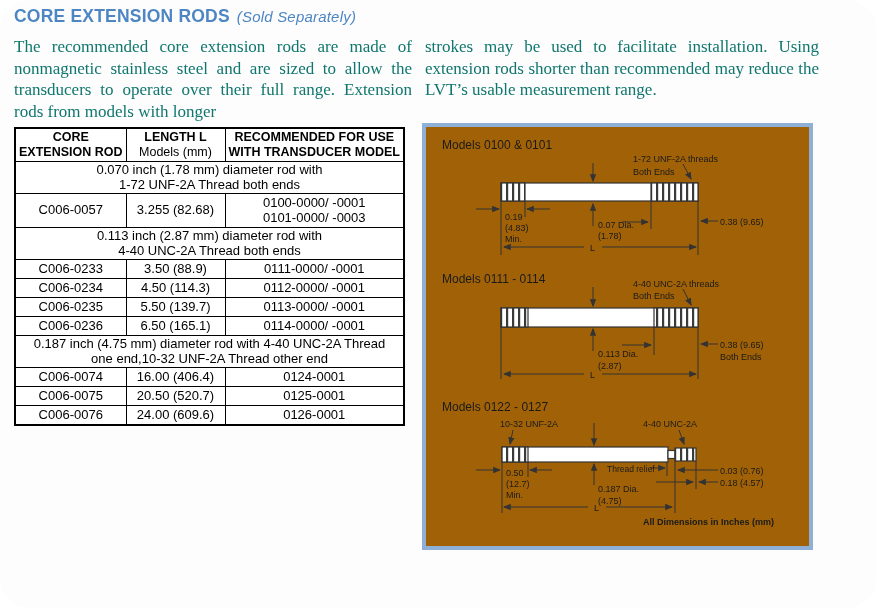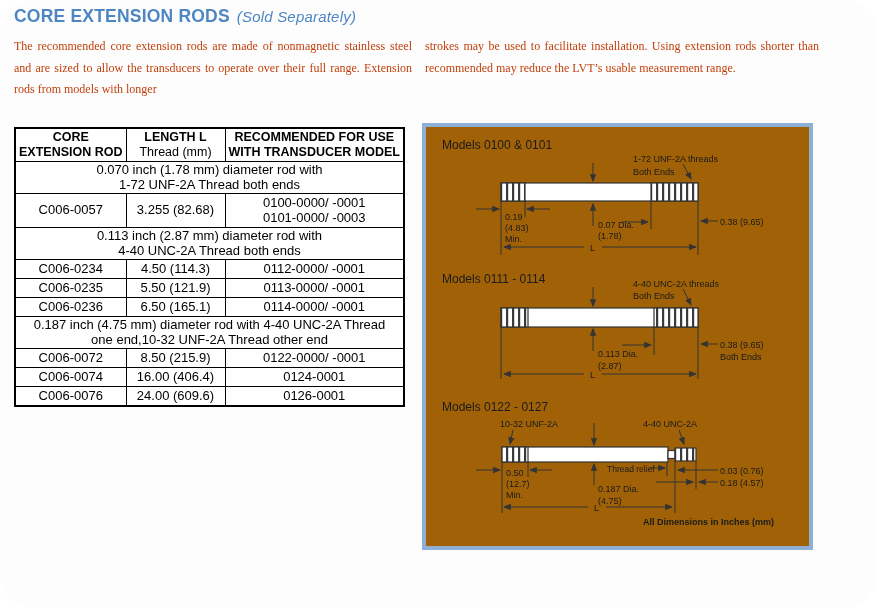--- a/index.html
+++ b/index.html
@@ -1,21 +1,21 @@
 <!DOCTYPE html>
 <html><head>
 <meta charset="utf-8">
 <style>
   html,body{margin:0;padding:0;background:#fff;}
   .page{position:relative;width:877px;height:608px;background:#fdfdfd;overflow:hidden;
         font-family:"Liberation Sans",sans-serif;color:#141414;border-radius:31px;}
   .title{position:absolute;left:14px;top:6px;font-size:17.5px;font-weight:bold;color:#4d86c3;letter-spacing:.2px;}
   .title .subtitle{font-weight:normal;font-style:italic;font-size:15px;margin-left:7px;}
   .intro-col{position:absolute;top:36px;margin:0;font-family:"Liberation Serif",serif;
-             font-size:12px;line-height:21.5px;text-align:justify;color:#c2410c;}
+             font-size:17px;line-height:21.5px;text-align:justify;color:#0f766e;}
   .intro-col.c1{left:14px;width:398px;}
   .intro-col.c2{left:425px;width:394px;}
   table.spec{position:absolute;left:14px;top:127px;width:389px;border-collapse:collapse;
              background:#fff;border:2px solid #000;table-layout:fixed;}
   .spec td{border:1px solid #000;text-align:center;vertical-align:middle;padding:0;
            font-size:13px;line-height:14.5px;color:#000;}
   .spec tr.hdr td{font-weight:bold;font-size:12.5px;height:32px;line-height:15px;}
   .spec tr.hdr td .sub{font-weight:normal;}
   .spec tr.span td{height:31px;line-height:14.5px;}
   .spec tr.d td{height:18px;}
@@ -51,21 +51,21 @@
         <col style="width:179px">
       </colgroup>
     <tbody>
         <tr class="hdr">
       <td>
         <div>CORE</div>
         <div>EXTENSION ROD</div>
       </td>
       <td>
         <div>LENGTH L</div>
-        <div class="sub">Thread (mm)</div>
+        <div class="sub">Models (mm)</div>
       </td>
       <td>
         <div>RECOMMENDED FOR USE</div>
         <div>WITH TRANSDUCER MODEL</div>
       </td>
     </tr>
     <tr class="span">
       <td colspan="3">
         <div>0.070 inch (1.78 mm) diameter rod with</div>
         <div>1-72 UNF-2A Thread both ends</div>
@@ -79,49 +79,54 @@
         <div>0101-0000/ -0003</div>
       </td>
     </tr>
     <tr class="span">
       <td colspan="3">
         <div>0.113 inch (2.87 mm) diameter rod with</div>
         <div>4-40 UNC-2A Thread both ends</div>
       </td>
     </tr>
     <tr class="d">
+      <td>C006-0233</td>
+      <td>3.50  (88.9)</td>
+      <td>0111-0000/ -0001</td>
+    </tr>
+    <tr class="d">
       <td>C006-0234</td>
       <td>4.50  (114.3)</td>
       <td>0112-0000/ -0001</td>
     </tr>
     <tr class="d">
       <td>C006-0235</td>
-      <td>5.50  (121.9)</td>
+      <td>5.50  (139.7)</td>
       <td>0113-0000/ -0001</td>
     </tr>
     <tr class="d">
       <td>C006-0236</td>
       <td>6.50  (165.1)</td>
       <td>0114-0000/ -0001</td>
     </tr>
     <tr class="span">
       <td colspan="3">
         <div>0.187 inch (4.75 mm) diameter rod with 4-40 UNC-2A Thread</div>
         <div>one end,10-32 UNF-2A Thread other end</div>
       </td>
     </tr>
     <tr class="d">
-      <td>C006-0072</td>
-      <td>8.50  (215.9)</td>
-      <td>0122-0000/ -0001</td>
-    </tr>
-    <tr class="d">
       <td>C006-0074</td>
       <td>16.00 (406.4)</td>
       <td>0124-0001</td>
+    </tr>
+    <tr class="d">
+      <td>C006-0075</td>
+      <td>20.50 (520.7)</td>
+      <td>0125-0001</td>
     </tr>
     <tr class="d">
       <td>C006-0076</td>
       <td>24.00 (609.6)</td>
       <td>0126-0001</td>
     </tr>
   </tbody>
     </table>
 
   <div class="panel">

